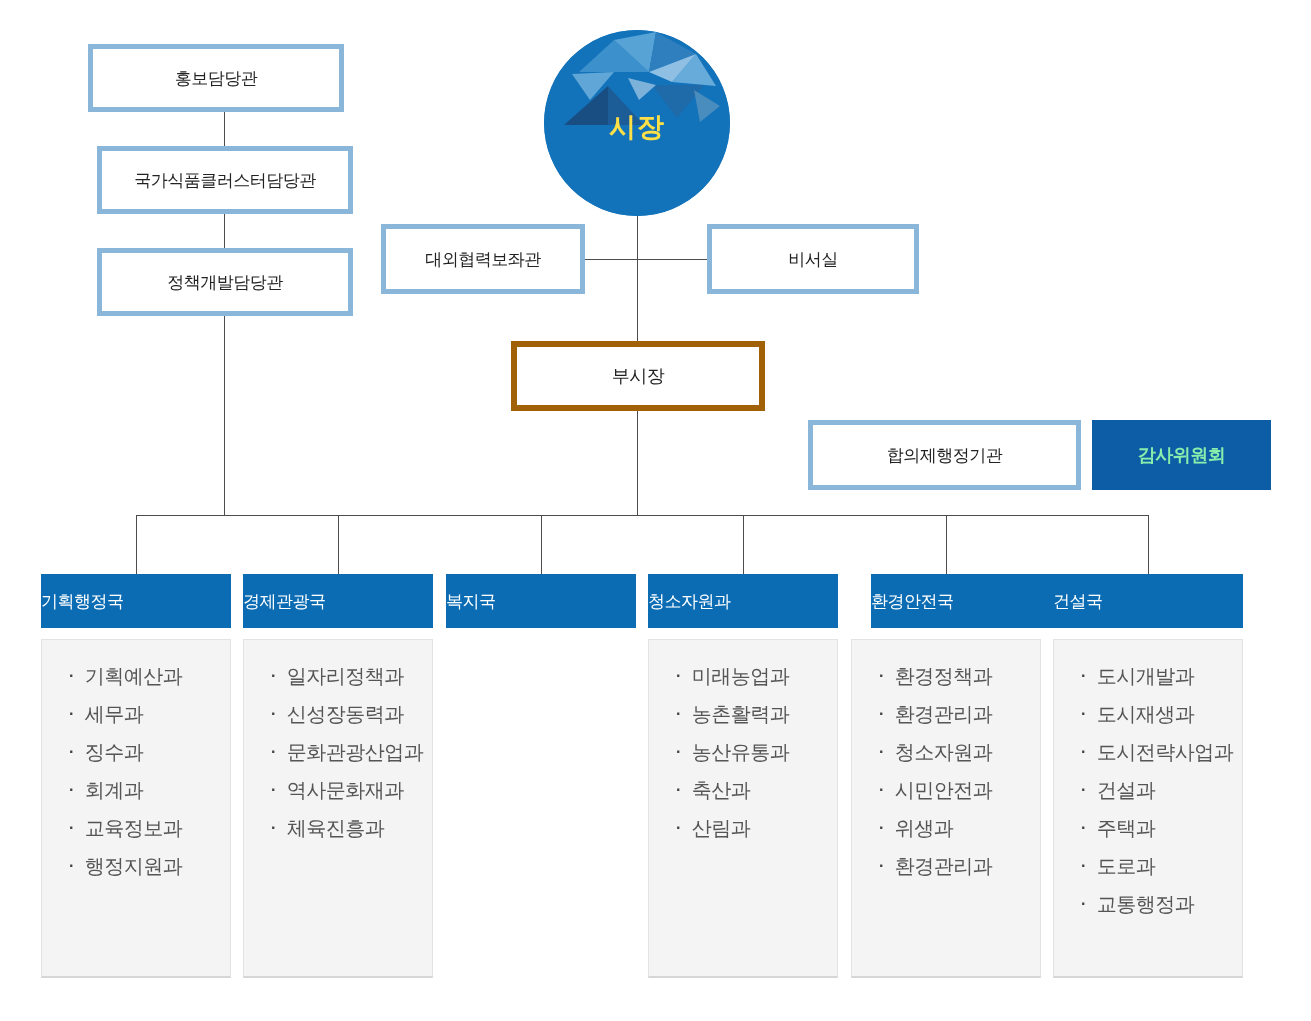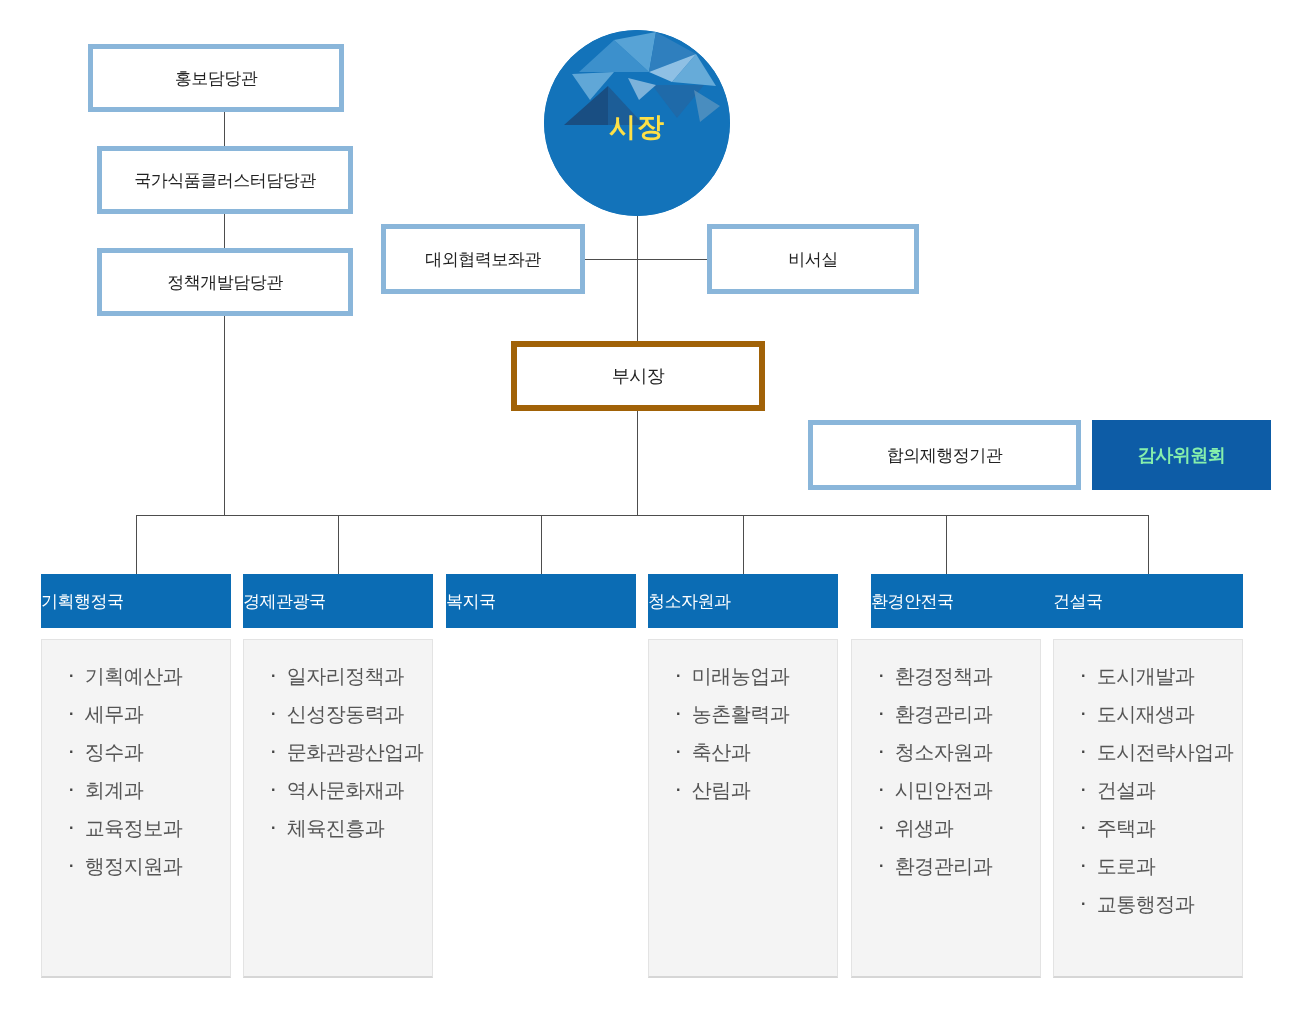--- a/index.html
+++ b/index.html
@@ -144,20 +144,21 @@
     <div class="item">신성장동력과</div>
     <div class="item">문화관광산업과</div>
     <div class="item">역사문화재과</div>
     <div class="item">체육진흥과</div>
   </div>
 
 
   <div class="dept-panel" style="left:648px;">
     <div class="item">미래농업과</div>
     <div class="item">농촌활력과</div>
+    <div class="item">농산유통과</div>
     <div class="item">축산과</div>
     <div class="item">산림과</div>
   </div>
 
   <div class="dept-panel" style="left:851px;">
     <div class="item">환경정책과</div>
     <div class="item">환경관리과</div>
     <div class="item">청소자원과</div>
     <div class="item">시민안전과</div>
     <div class="item">위생과</div>

